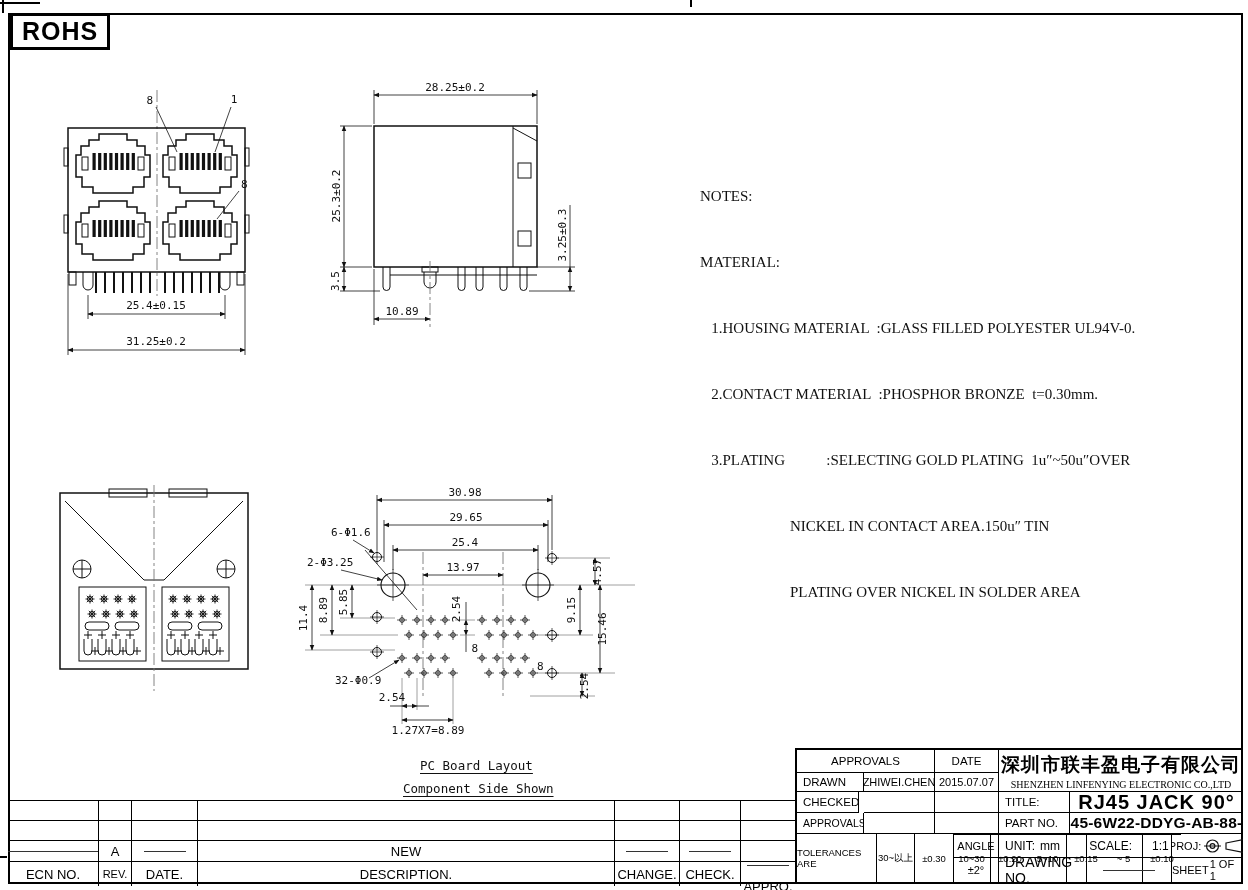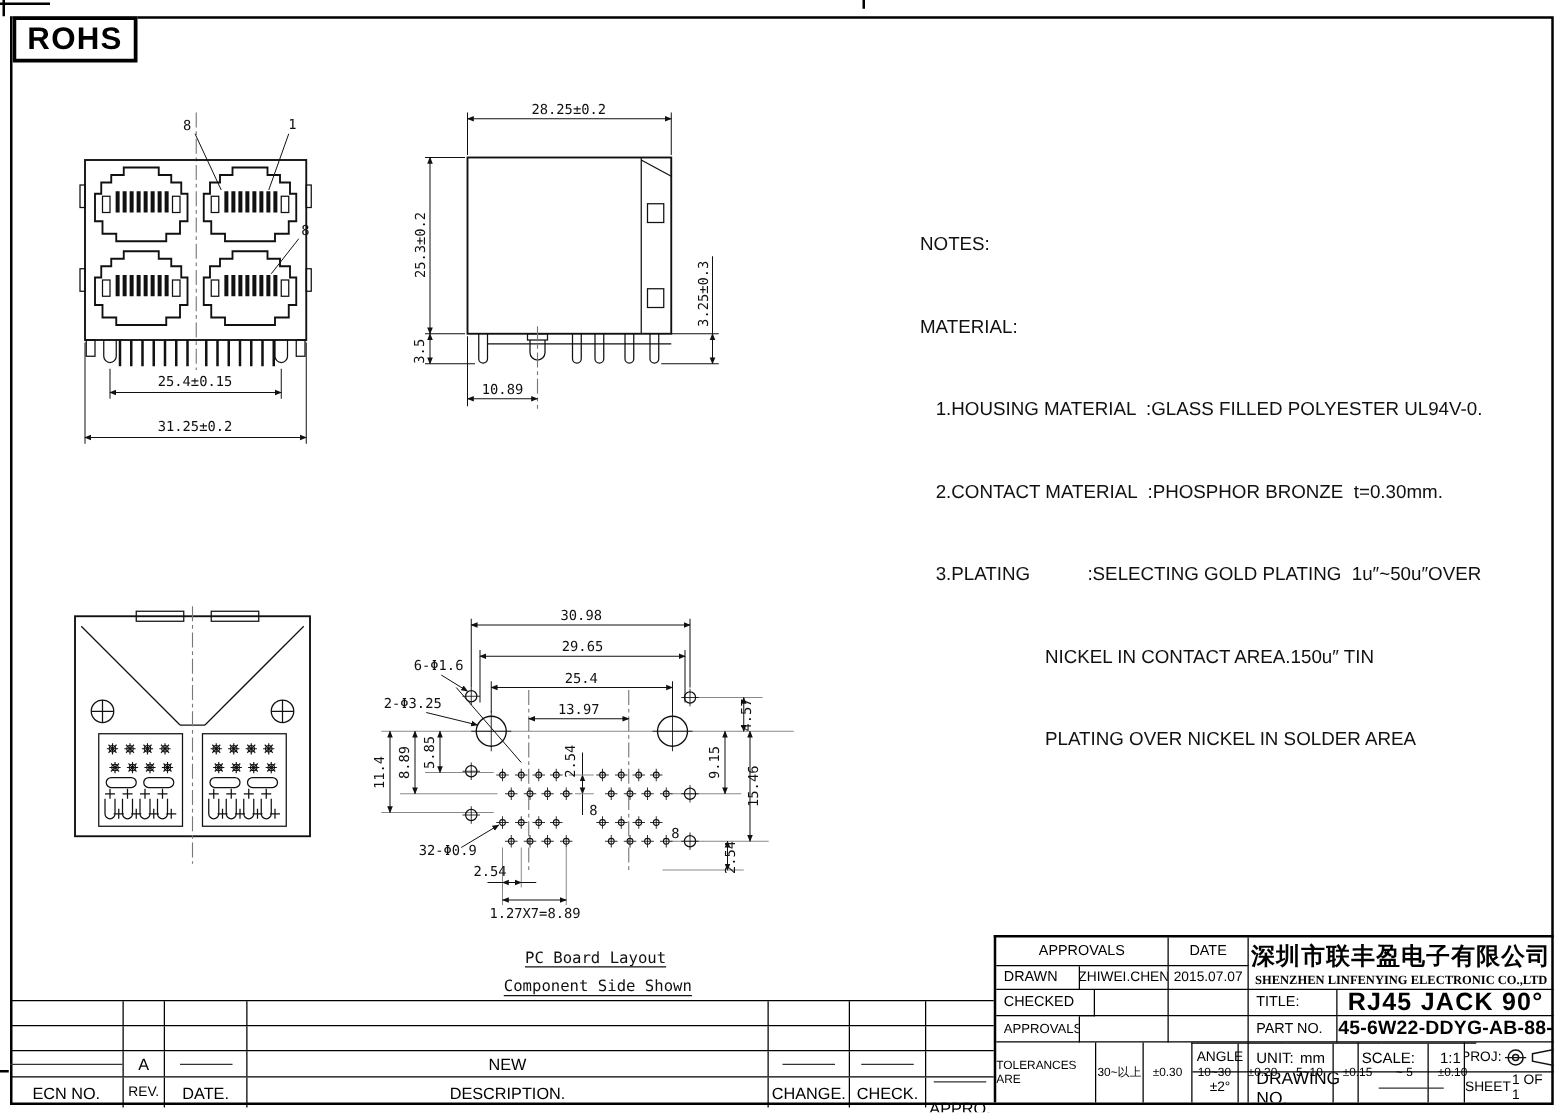--- a/index.html
+++ b/index.html
@@ -6,21 +6,21 @@
   .sheet{position:relative;width:1248px;height:890px;background:#ffffff;overflow:hidden;
          font-family:"Liberation Sans",sans-serif;color:#000;}
   .frame{position:absolute;left:8px;top:13px;width:1231px;height:867px;border:2px solid #000;}
   .corner-h{position:absolute;left:0;top:2px;width:40px;height:2px;background:#000;}
   .corner-v{position:absolute;left:2px;top:0;width:2px;height:13px;background:#000;}
   .tick-top{position:absolute;left:690px;top:0;width:2px;height:7px;background:#000;}
   .tick-left{position:absolute;left:0;top:856px;width:7px;height:2px;background:#000;}
   .rohs{position:absolute;left:10px;top:13px;width:94px;height:31px;border:3px solid #000;background:#fff;
         display:flex;align-items:center;justify-content:center;font-weight:bold;font-size:25px;letter-spacing:1px;}
   .notes{position:absolute;left:700px;top:141px;width:512px;height:470px;overflow:hidden;
-         font-family:Liberation Sans, sans-serif;font-size:15px;line-height:22px;white-space:pre;color:#111;margin-left:36px;}
+         font-family:Liberation Serif, serif;font-size:15px;line-height:22px;white-space:pre;color:#111;}
   .nline{height:22px;}
   .dw{position:absolute;}
   svg text{font-family:"DejaVu Sans Mono",monospace;font-size:11px;fill:#111;}
   .ol{fill:none;stroke:#111;stroke-width:1.5;}
   .ol2{fill:none;stroke:#111;stroke-width:1;}
   .dim{stroke:#111;stroke-width:.8;fill:none;}
   .ext{stroke:#888;stroke-width:.8;fill:none;}
   .cl{stroke:#777;stroke-width:.9;stroke-dasharray:12 3 3 3;fill:none;}
   .cap{position:absolute;font-family:"DejaVu Sans Mono",monospace;font-size:12.5px;color:#111;
        text-decoration:underline;text-underline-offset:3px;}
@@ -35,21 +35,21 @@
   .dshw{width:118px;border-top:1.8px solid #333;}
   
   .tb{position:absolute;left:795px;top:748px;width:446px;height:132px;border-left:2px solid #000;border-top:2px solid #000;}
   .tc{position:absolute;box-sizing:border-box;border-right:1.5px solid #000;border-bottom:1.5px solid #000;
       display:flex;align-items:center;justify-content:center;overflow:hidden;font-size:11.5px;}
   .tc.noB{border-bottom:none;}
   .tc.noR{border-right:none;}
   .tc.lab{justify-content:flex-start;padding-left:6px;}
   .company{flex-direction:column;justify-content:center;gap:1px;}
   .company .cn{font-size:19px;font-weight:bold;letter-spacing:1px;white-space:nowrap;}
-  .company .en{font-size:10px;font-weight:bold;font-family:"Liberation Serif",serif;white-space:nowrap;}
+  .company .en{font-size:10px;font-weight:normal;font-family:"Liberation Serif",serif;white-space:nowrap;}
   .bigtitle{font-size:20px;font-weight:bold;letter-spacing:1px;}
   .partno{font-size:15.5px;font-weight:600;letter-spacing:.2px;white-space:nowrap;}
   .tolt{position:absolute;left:80px;top:84px;width:77px;height:48px;border-right:1.5px solid #000;box-sizing:border-box;
         display:flex;flex-direction:row;font-size:9.5px;}
   .tolr{display:flex;flex:1;}
   .tolr + .tolr{border-top:1px solid #000;}
   .tolr span{display:flex;align-items:center;justify-content:center;}
   .tolr .rg{width:38px;border-right:1px solid #000;box-sizing:border-box;}
   .tolr .tv{width:38px;}
   .dshL{width:52px;border-top:1.8px solid #333;}
@@ -480,21 +480,21 @@
   </div>
 
   <div class="tb">
     <div class="tc" style="left:0;top:0;width:138px;height:23px">APPROVALS</div>
     <div class="tc" style="left:138px;top:0;width:64px;height:23px">DATE</div>
 
     <div class="tc lab" style="left:0;top:23px;width:67px;height:19px">DRAWN</div>
     <div class="tc" style="left:67px;top:23px;width:71px;height:19px;font-size:11px">ZHIWEI.CHEN</div>
     <div class="tc" style="left:138px;top:23px;width:64px;height:19px;font-size:11px">2015.07.07</div>
 
-    <div class="tc lab" style="left:0;top:42px;width:79px;height:21px">CHECKED</div>
+    <div class="tc lab" style="left:0;top:42px;width:62px;height:21px">CHECKED</div>
     <div class="tc" style="left:67px;top:42px;width:71px;height:21px"></div>
     <div class="tc" style="left:138px;top:42px;width:64px;height:21px"></div>
 
     <div class="tc lab" style="left:0;top:63px;width:67px;height:21px;font-size:10.5px">APPROVALS</div>
     <div class="tc" style="left:67px;top:63px;width:71px;height:21px"></div>
     <div class="tc" style="left:138px;top:63px;width:64px;height:21px"></div>
 
     <div class="tc noB" style="left:0;top:84px;width:80px;height:48px;font-size:9.5px">TOLERANCES ARE</div>
     <div class="tolt">
       <div class="tolr">

